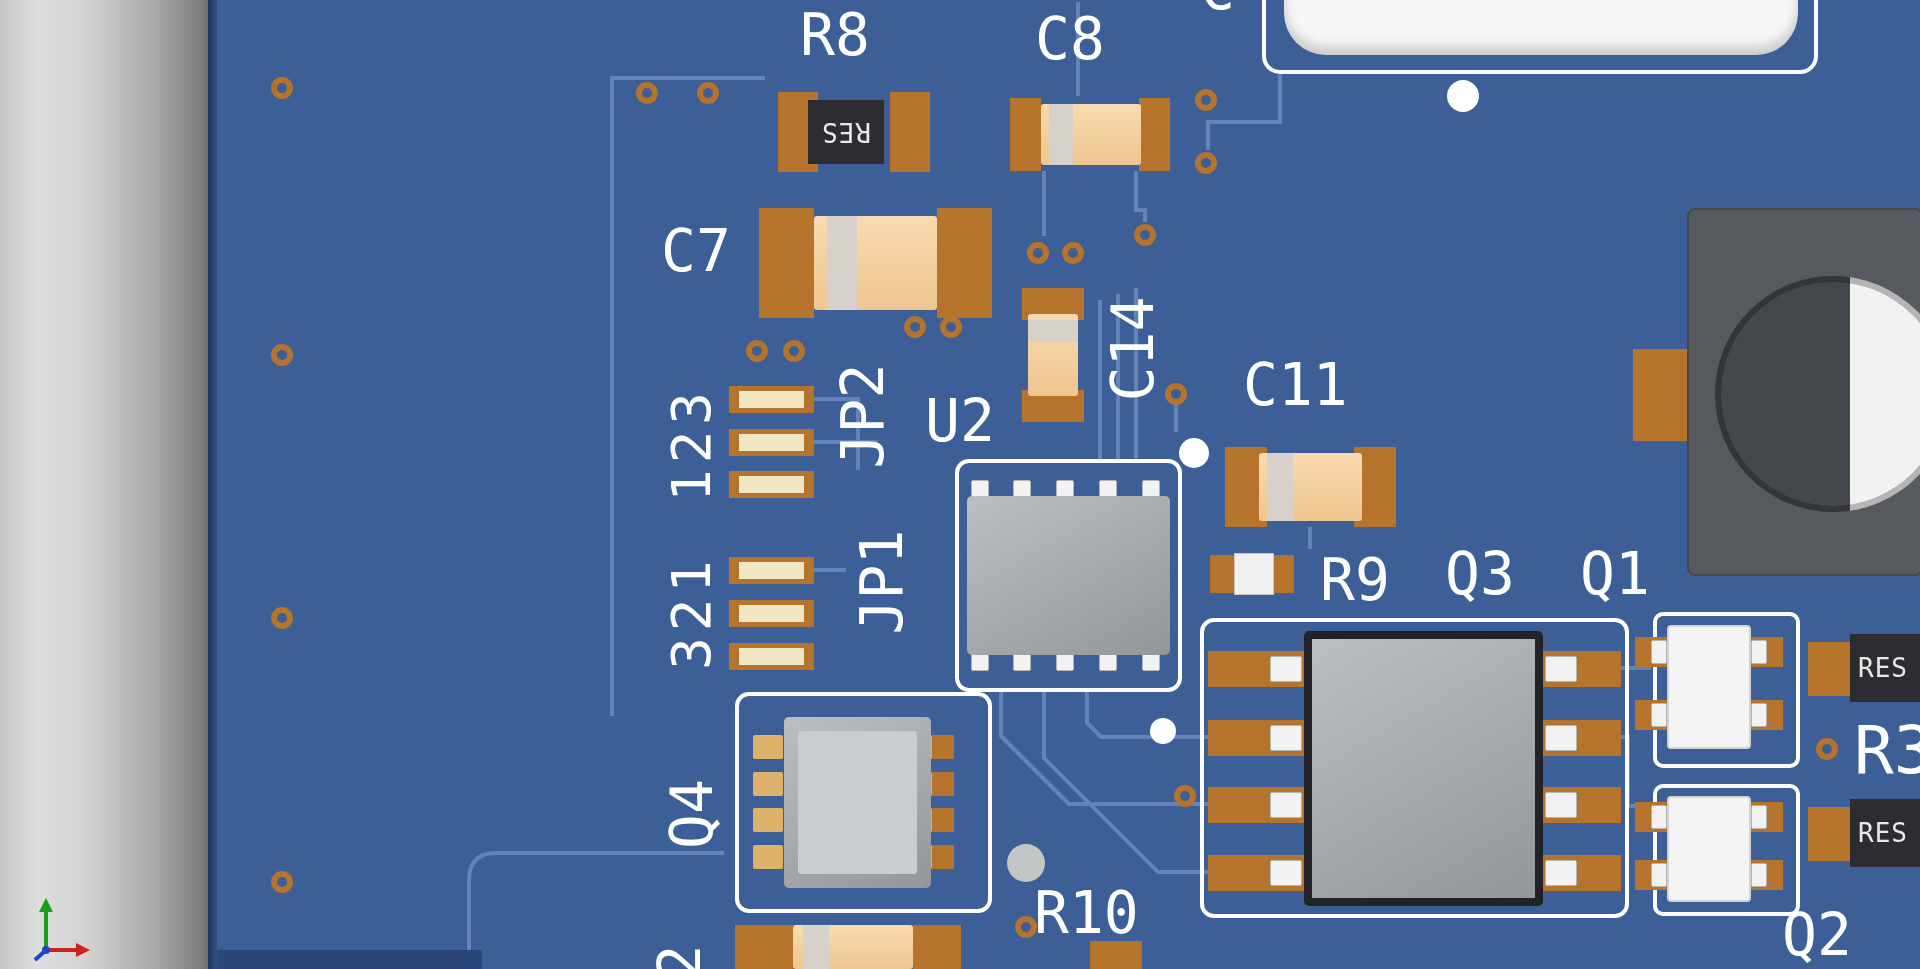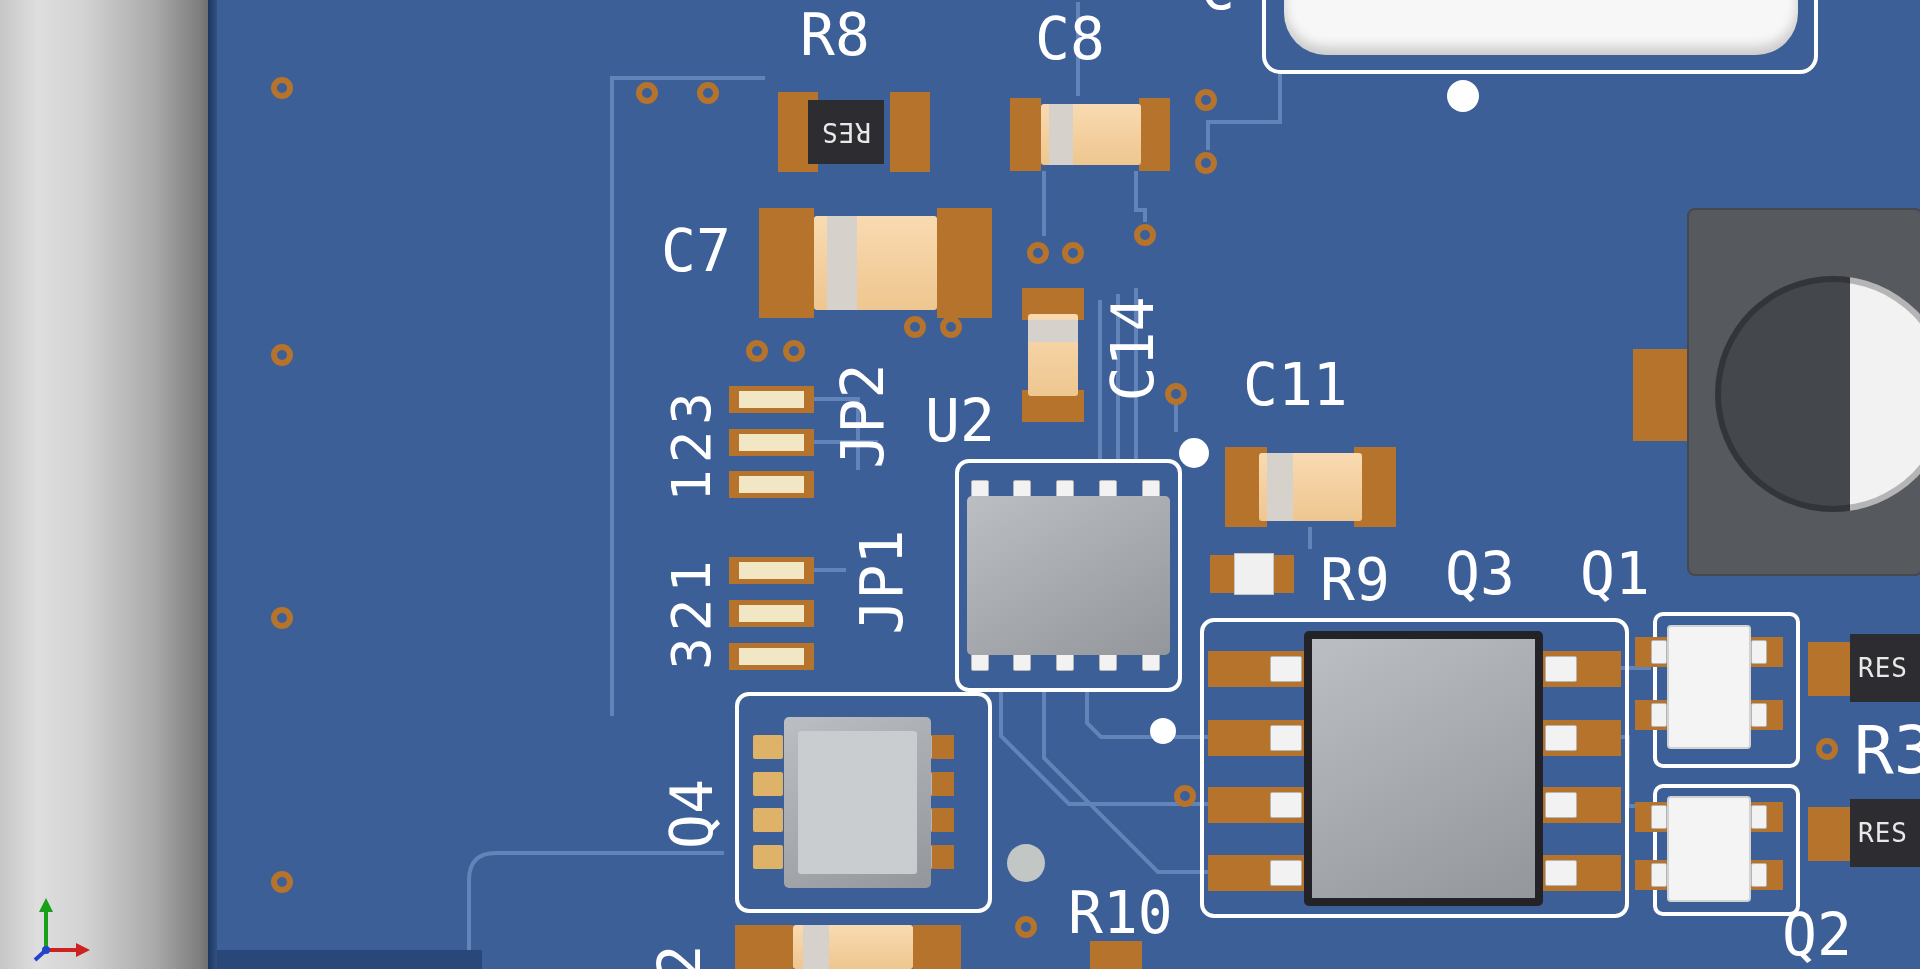--- a/index.html
+++ b/index.html
@@ -296,21 +296,21 @@
   <div class="pad" style="left:1090px;top:941px;width:52px;height:28px;"></div>
 
   <div class="silk-label" style="left:800px;top:6px;">R8</div>
   <div class="silk-label" style="left:1035px;top:10px;">C8</div>
   <div class="silk-label" style="left:661px;top:222px;">C7</div>
   <div class="silk-label" style="left:1243px;top:356px;">C11</div>
   <div class="silk-label" style="left:925px;top:392px;">U2</div>
   <div class="silk-label" style="left:1320px;top:551px;">R9</div>
   <div class="silk-label" style="left:1445px;top:545px;">Q3</div>
   <div class="silk-label" style="left:1580px;top:545px;">Q1</div>
-  <div class="silk-label" style="left:1068px;top:884px;">R10</div>
+  <div class="silk-label" style="left:1034px;top:884px;">R10</div>
   <div class="silk-label" style="left:1782px;top:906px;">Q2</div>
   <div class="silk-label" style="left:1854px;top:718px;font-size:66px;">R3</div>
   <div class="silk-label" style="left:1200px;top:-40px;">C</div>
 
   <div class="silk-label vlabel" style="left:1058px;top:319px;width:150px;height:60px;">C14</div>
   <div class="silk-label vlabel" style="left:788px;top:386px;width:150px;height:60px;">JP2</div>
   <div class="silk-label vlabel num-label" style="left:612px;top:414px;width:160px;height:60px;">123</div>
   <div class="silk-label vlabel" style="left:807px;top:552px;width:150px;height:60px;">JP1</div>
   <div class="silk-label vlabel num-label" style="left:612px;top:582px;width:160px;height:60px;">321</div>
   <div class="silk-label vlabel" style="left:622px;top:784px;width:140px;height:60px;">Q4</div>

